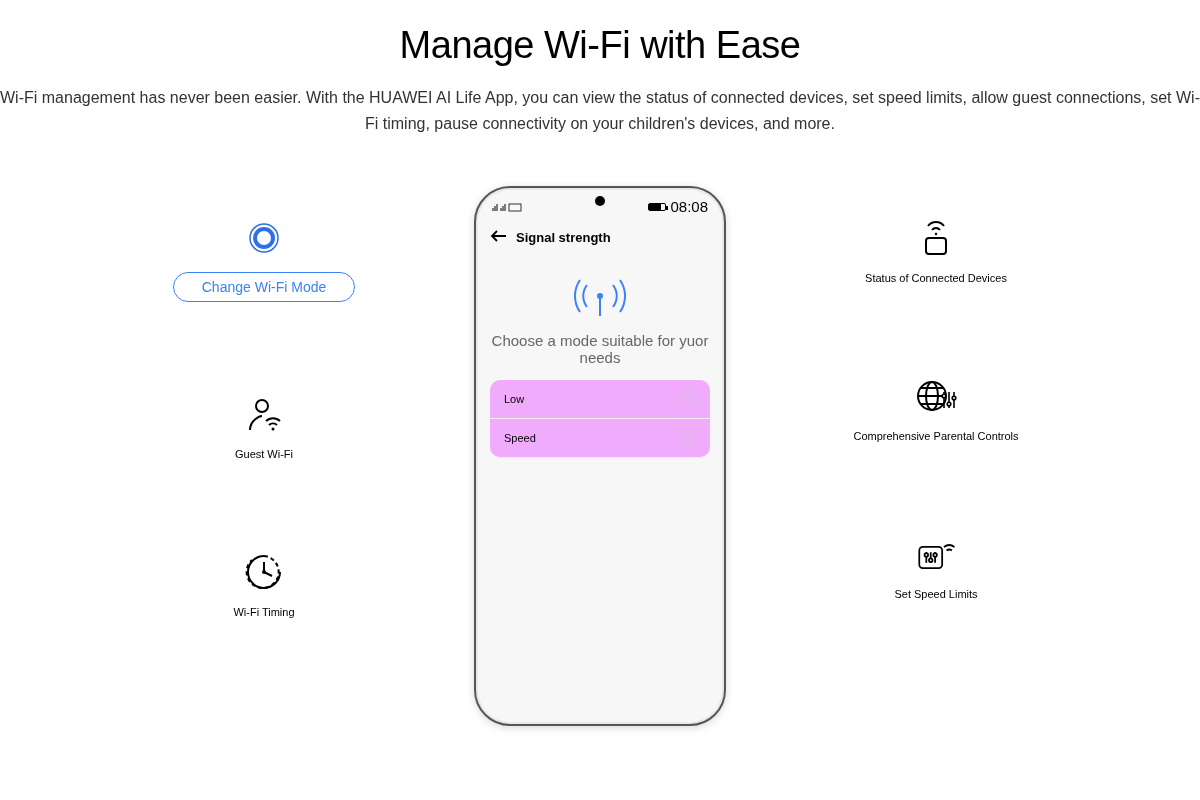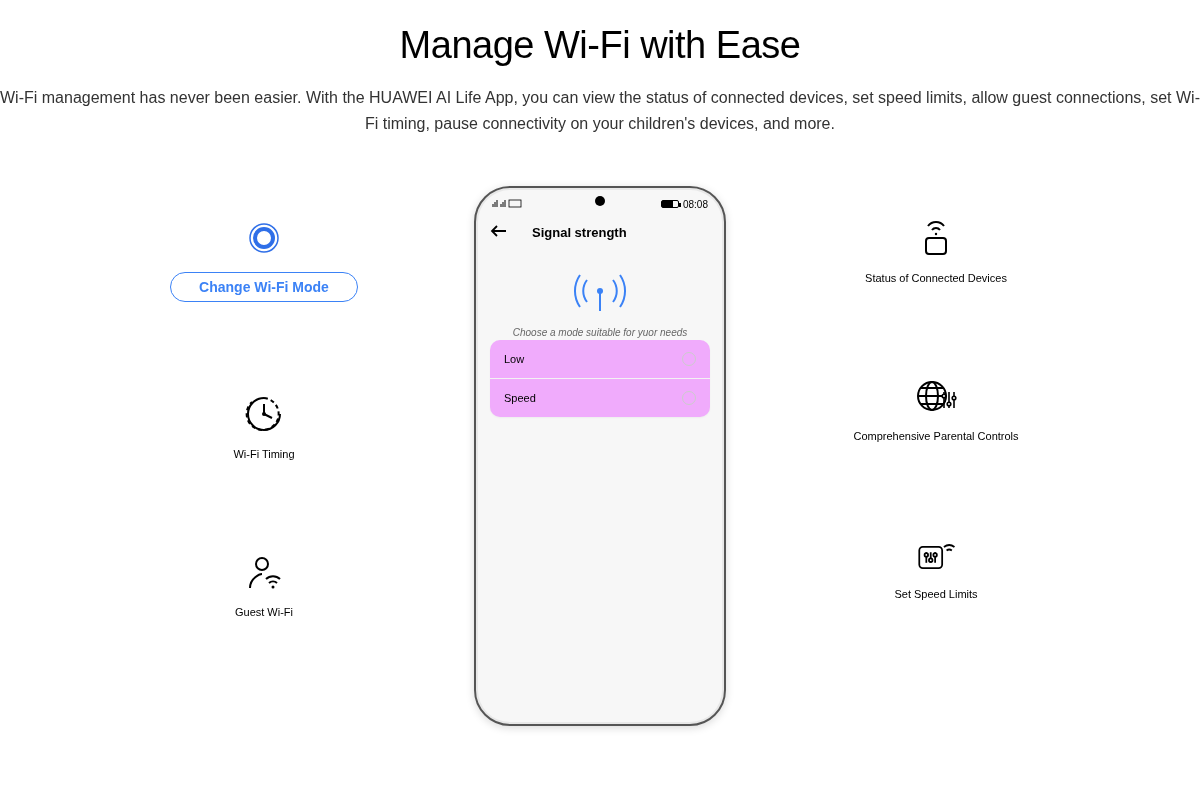--- a/index.html
+++ b/index.html
@@ -67,21 +67,21 @@
   color: #000;
 }
 .pill-button {
   border: 1px solid #3b82f6;
   border-radius: 999px;
   padding: 6px 28px;
   font-size: 14px;
   color: #3b82f6;
   background: #fff;
   cursor: pointer;
-  font-weight: 700;
+  font-weight: 400;
 }
 .phone {
   width: 252px;
   height: 540px;
   border: 2px solid #555;
   border-radius: 36px;
   background: #f7f7f7;
   box-shadow: inset 0 0 0 2px #e8e8e8, 0 2px 8px rgba(0,0,0,0.15);
   position: relative;
   overflow: hidden;
@@ -93,58 +93,57 @@
   background: #888;
   border-radius: 2px;
 }
 .phone-side-btn.b1 { top: 110px; height: 48px; }
 .phone-side-btn.b2 { top: 170px; height: 28px; }
 .statusbar {
   display: flex;
   justify-content: space-between;
   align-items: center;
   padding: 10px 16px 4px;
-  font-size: 10px;
+  font-size: 15px;
   color: #000;
   position: relative;
 }
 .statusbar .notch {
   position: absolute;
   left: 50%; top: 8px;
   transform: translateX(-50%);
   width: 10px; height: 10px;
   background: #000;
   border-radius: 50%;
 }
 .statusbar .right { display:flex; gap:4px; align-items:center; }
 .battery {
   width: 18px; height: 8px; border:1px solid #000; border-radius:2px; position:relative;
 }
 .battery::after { content:""; position:absolute; right:-3px; top:2px; width:2px; height:4px; background:#000; }
 .battery-fill { background:#000; height:100%; width:70%; }
 .phone-header {
   display: flex;
   align-items: center;
-  gap: 24px;
+  gap: 8px;
   padding: 10px 14px 6px;
   font-size: 13px;
   font-weight: 600;
 }
 .phone-content {
   text-align: center;
   padding: 10px 10px 0;
 }
 .signal-icon {
   margin: 10px auto 8px;
 }
 .phone-subtitle {
-  font-size: 10px;
+  font-size: 15px;
   color: #666;
-  margin-bottom: 2px;
-  font-style: italic;
+  margin-bottom: 14px;
 }
 .option-card {
   background: #f0abfc;
   border-radius: 10px;
   margin: 0 4px;
   box-shadow: 0 1px 2px rgba(0,0,0,0.04);
 }
 .option-row {
   display: flex;
   justify-content: space-between;
@@ -183,46 +182,46 @@
 
       <div class="feature">
         <div class="feature-icon">
           <svg width="44" height="44" viewBox="0 0 44 44">
             <circle cx="22" cy="22" r="14" fill="none" stroke="#2f6fe8" stroke-width="1.5"></circle>
             <circle cx="22" cy="22" r="9" fill="none" stroke="#2f6fe8" stroke-width="4"></circle>
             <circle cx="22" cy="22" r="4" fill="#fff"></circle>
           </svg>
         </div>
         <button class="pill-button">Change Wi-Fi Mode</button>
+      </div>
+
+      <div class="feature">
+        <div class="feature-icon">
+          <svg width="44" height="44" viewBox="0 0 44 44" stroke="#000" fill="none" stroke-width="2">
+            <circle cx="20" cy="14" r="6"></circle>
+            <path d="M8 38 C8 28,18 24,20 24"></path>
+            <path d="M24 29 a10 10 0 0 1 14 0" stroke-width="2"></path>
+            <path d="M27 33 a6 6 0 0 1 8 0" stroke-width="2"></path>
+            <circle cx="31" cy="37" r="1.5" fill="#000" stroke="none"></circle>
+          </svg>
+        </div>
+        <div class="feature-label">Guest Wi-Fi</div>
       </div>
 
       <div class="feature">
         <div class="feature-icon">
           <svg width="44" height="44" viewBox="0 0 44 44" stroke="#000" fill="none" stroke-width="2">
             <path d="M22 6 A16 16 0 1 1 10 10" stroke-dasharray="4 3"></path>
             <path d="M22 6 A16 16 0 1 0 38 22"></path>
             <line x1="22" y1="22" x2="22" y2="12"></line>
             <line x1="22" y1="22" x2="30" y2="26"></line>
             <circle cx="22" cy="22" r="2" fill="#000" stroke="none"></circle>
           </svg>
         </div>
         <div class="feature-label">Wi-Fi Timing</div>
-      </div>
-
-      <div class="feature">
-        <div class="feature-icon">
-          <svg width="44" height="44" viewBox="0 0 44 44" stroke="#000" fill="none" stroke-width="2">
-            <circle cx="20" cy="14" r="6"></circle>
-            <path d="M8 38 C8 28,18 24,20 24"></path>
-            <path d="M24 29 a10 10 0 0 1 14 0" stroke-width="2"></path>
-            <path d="M27 33 a6 6 0 0 1 8 0" stroke-width="2"></path>
-            <circle cx="31" cy="37" r="1.5" fill="#000" stroke="none"></circle>
-          </svg>
-        </div>
-        <div class="feature-label">Guest Wi-Fi</div>
       </div>
     </div>
 
     <div class="phone">
       <div class="phone-side-btn b1"></div>
       <div class="phone-side-btn b2"></div>
 
       <div class="statusbar">
         <div class="notch"></div>
         <div>

